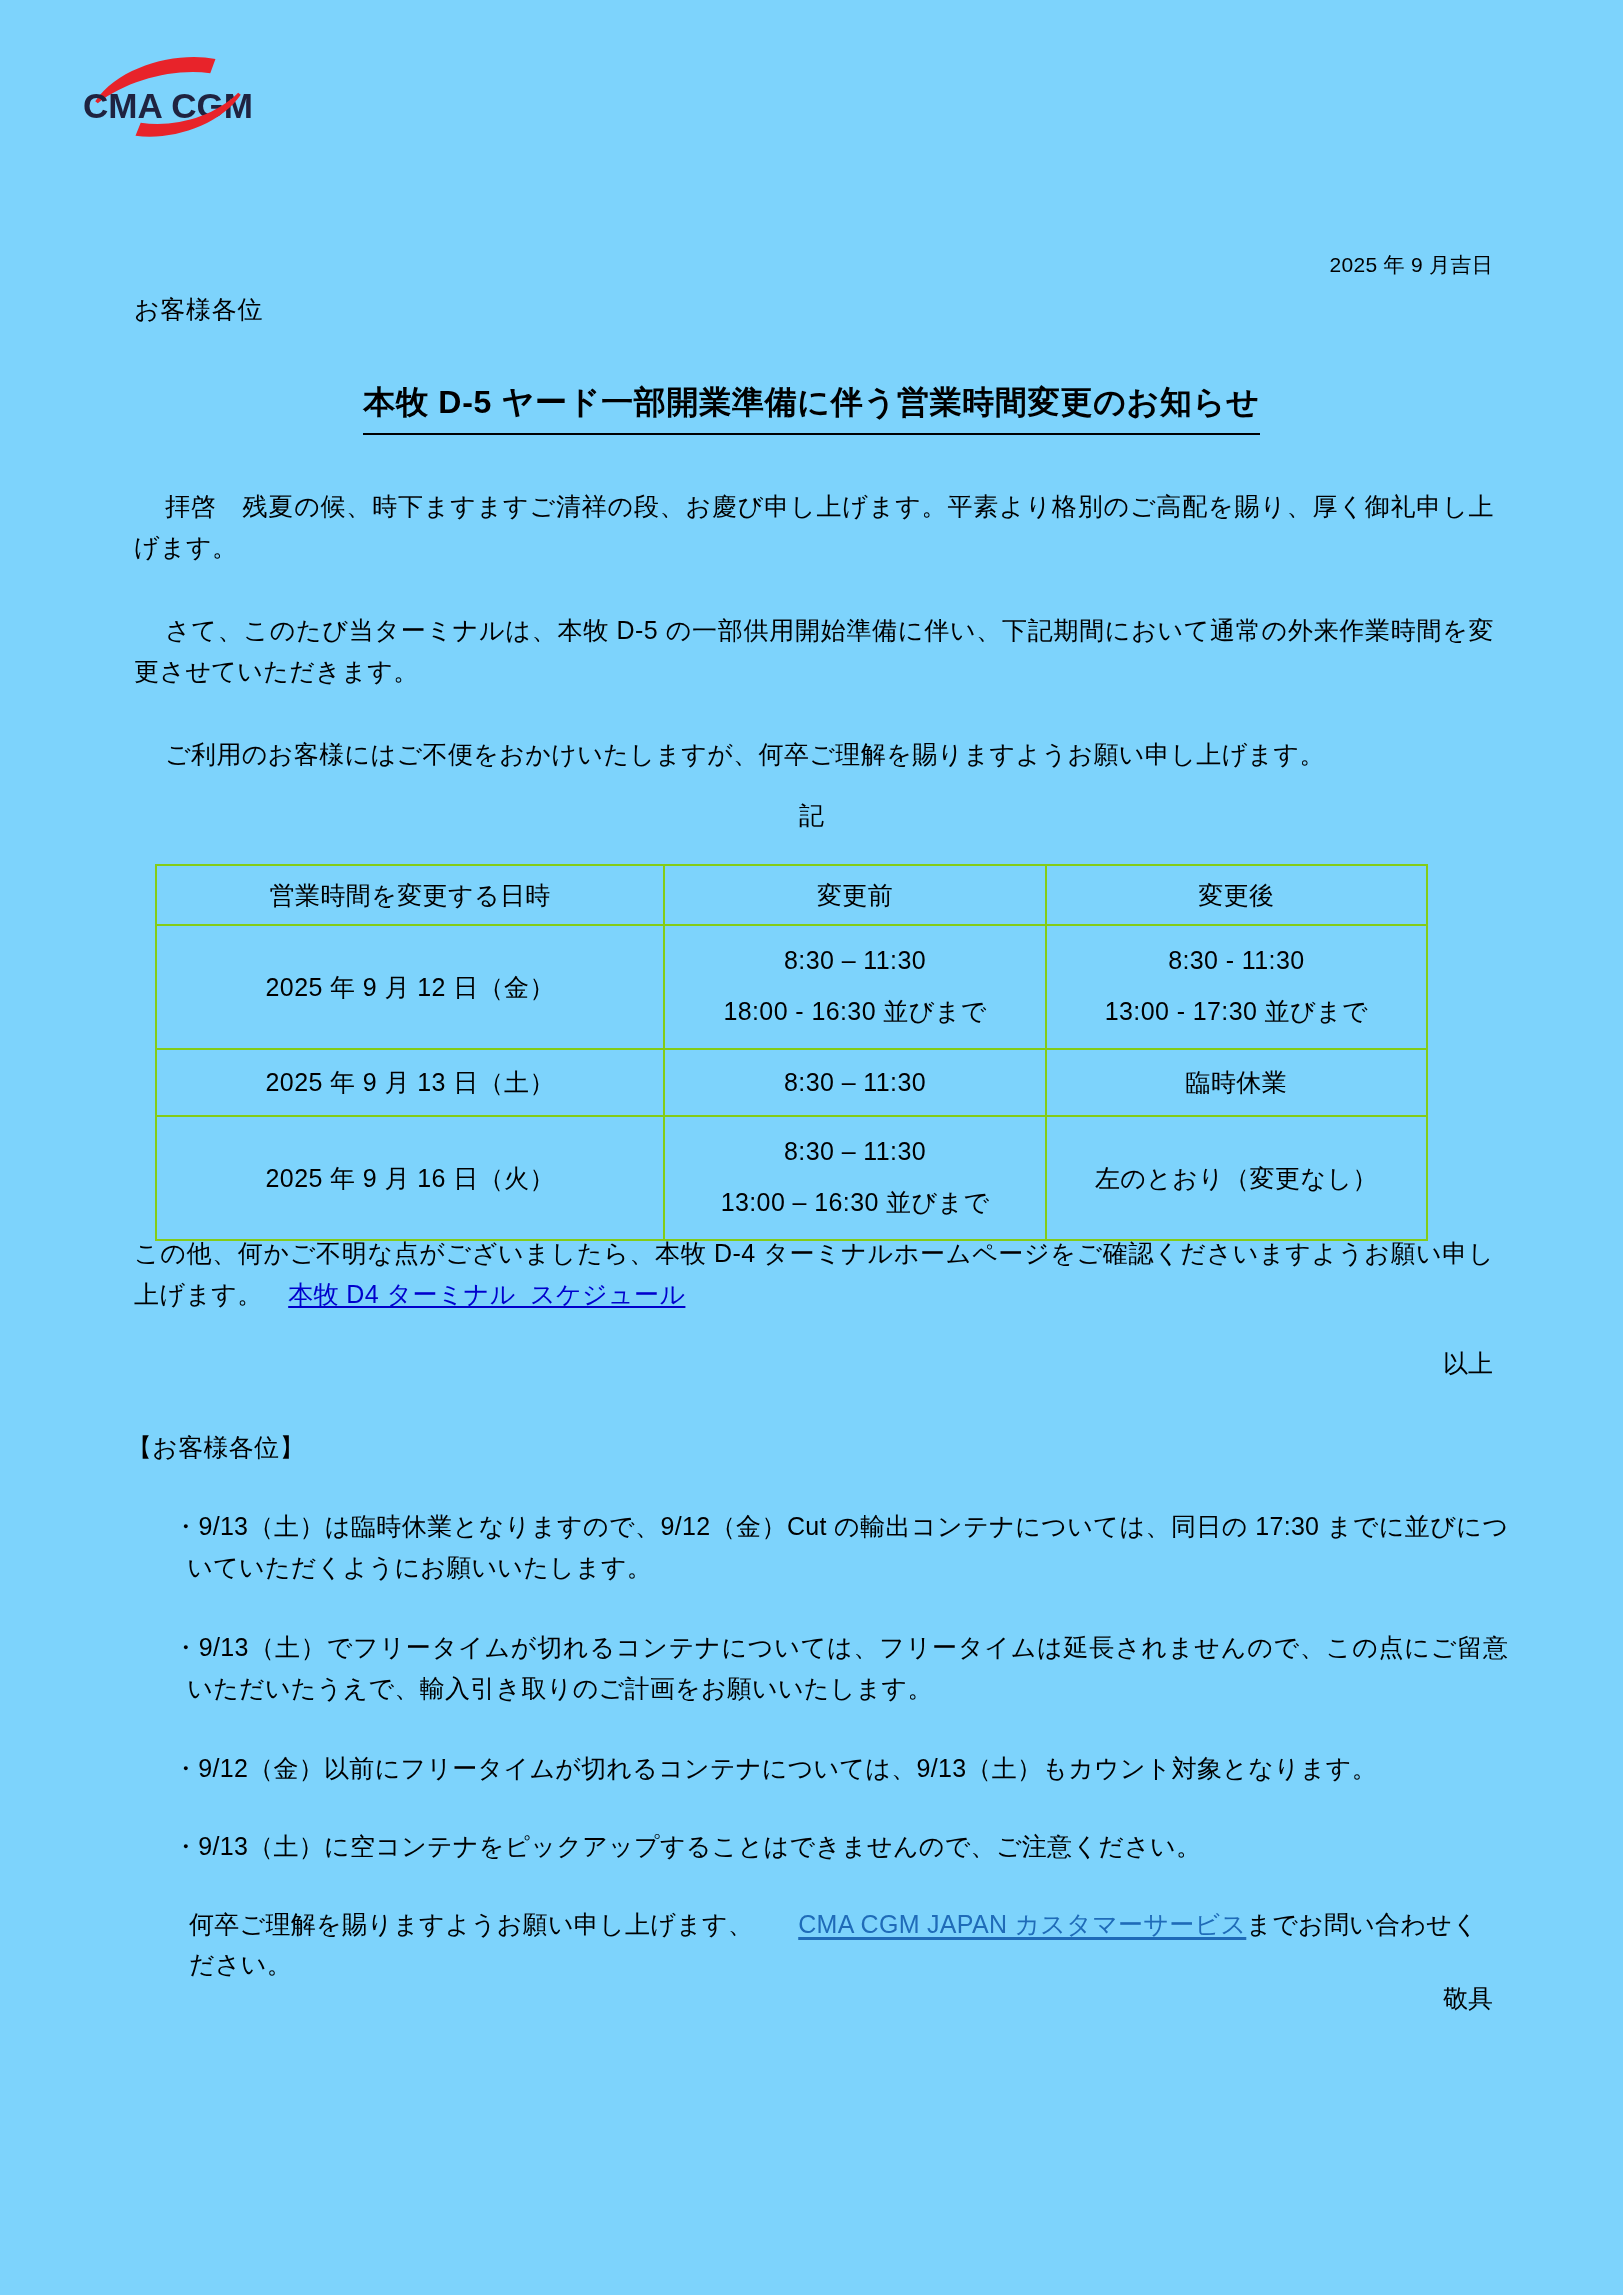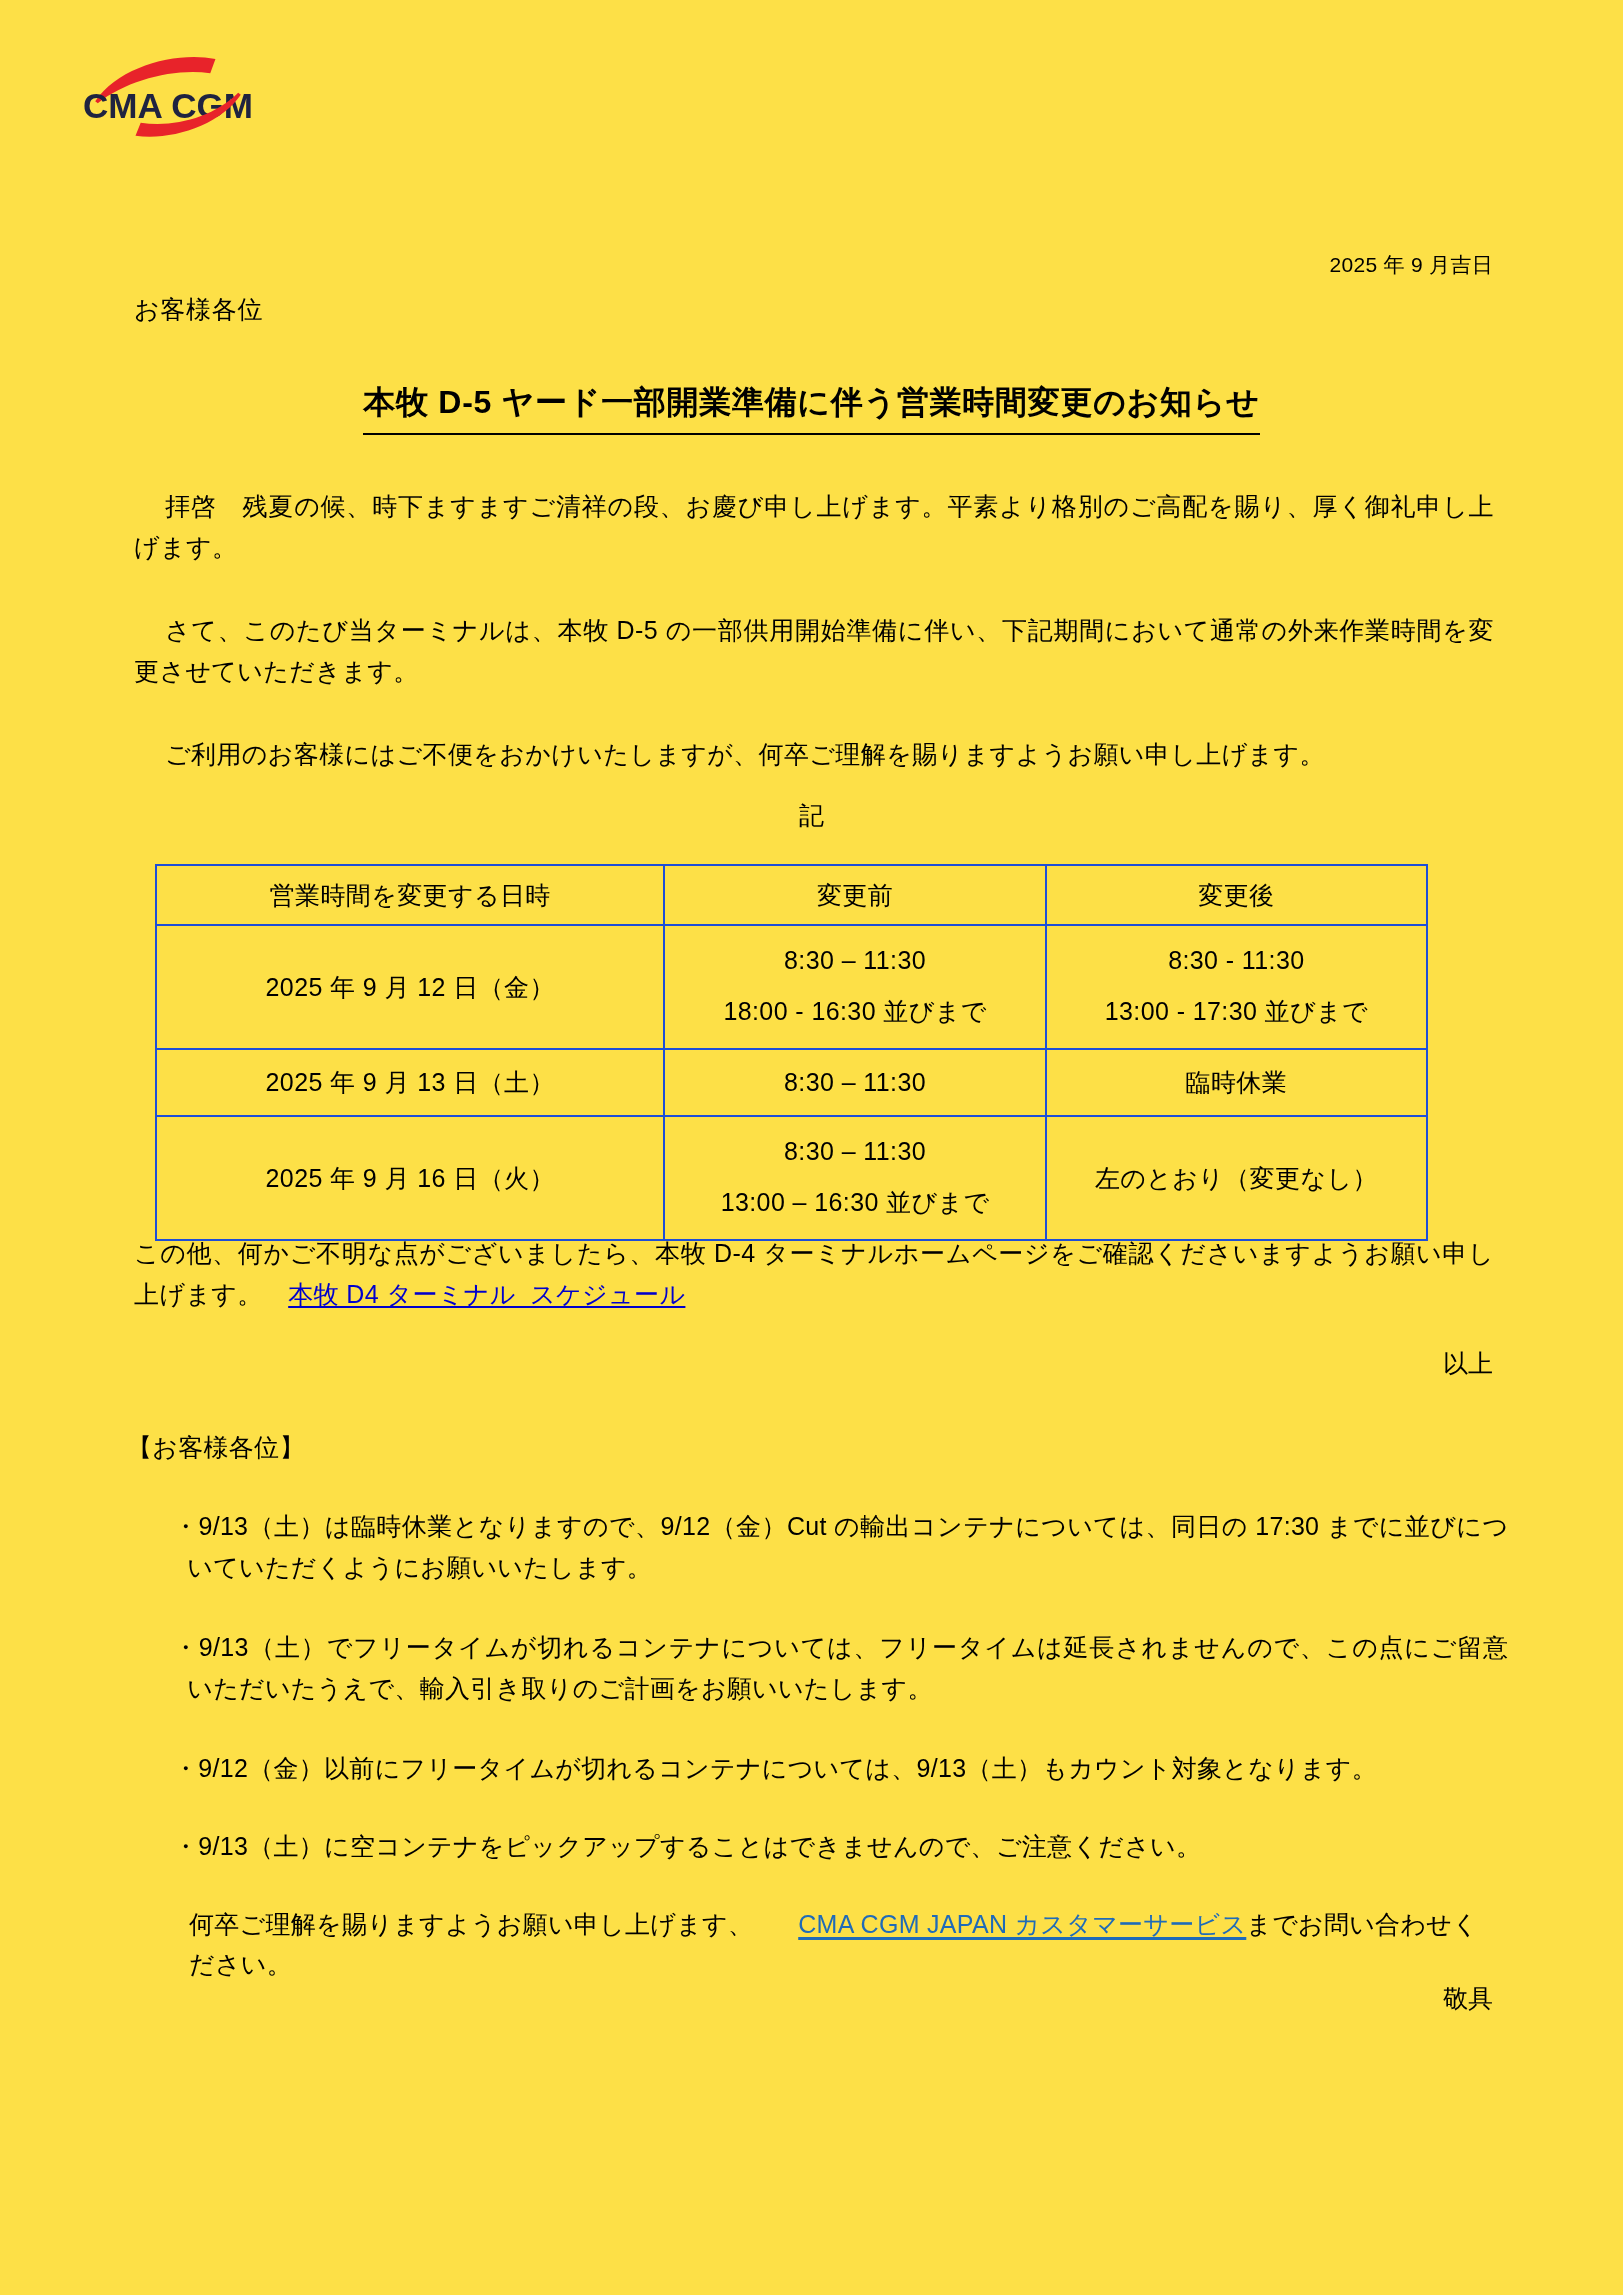--- a/index.html
+++ b/index.html
@@ -8,21 +8,21 @@
     background: #ffffff;
   }
   body {
     font-family: "Liberation Sans", "DejaVu Sans", sans-serif;
     color: #000000;
   }
   .page {
     position: relative;
     width: 1623px;
     height: 2295px;
-    background: #fde047;
+    background: #7dd3fc;
     box-sizing: border-box;
     overflow: hidden;
   }
 
   
   .logo {
     position: absolute;
     left: 57px;
     top: 46px;
     width: 222px;
@@ -87,21 +87,21 @@
   .sched-table {
     position: absolute;
     left: 155px;
     top: 864px;
     width: 1273px;
     border-collapse: collapse;
     table-layout: fixed;
     font-size: 25px;
   }
   .sched-table td, .sched-table th {
-    border: 2px solid #1d4ed8;
+    border: 2px solid #84cc16;
     text-align: center;
     vertical-align: middle;
     padding: 9px 0;
     font-weight: normal;
     letter-spacing: 0.4px;
   }
   .sched-table th { height: 40px; }
   .sched-table td .ln2 { display: block; margin-top: 19.6px; }
   .col-a { width: 40%; }
   .col-b { width: 30%; }

